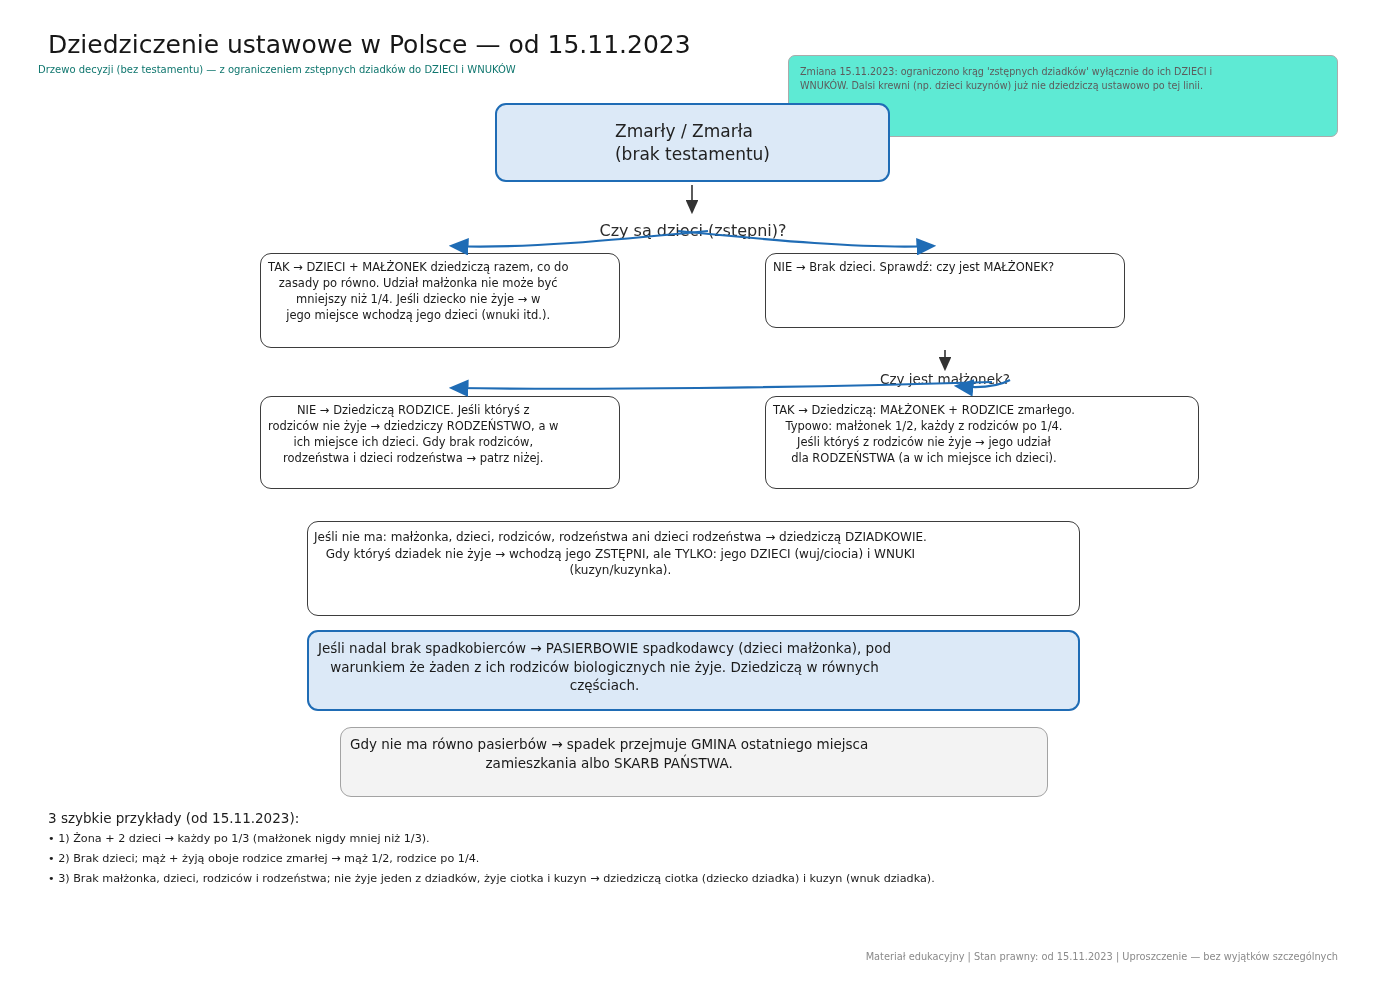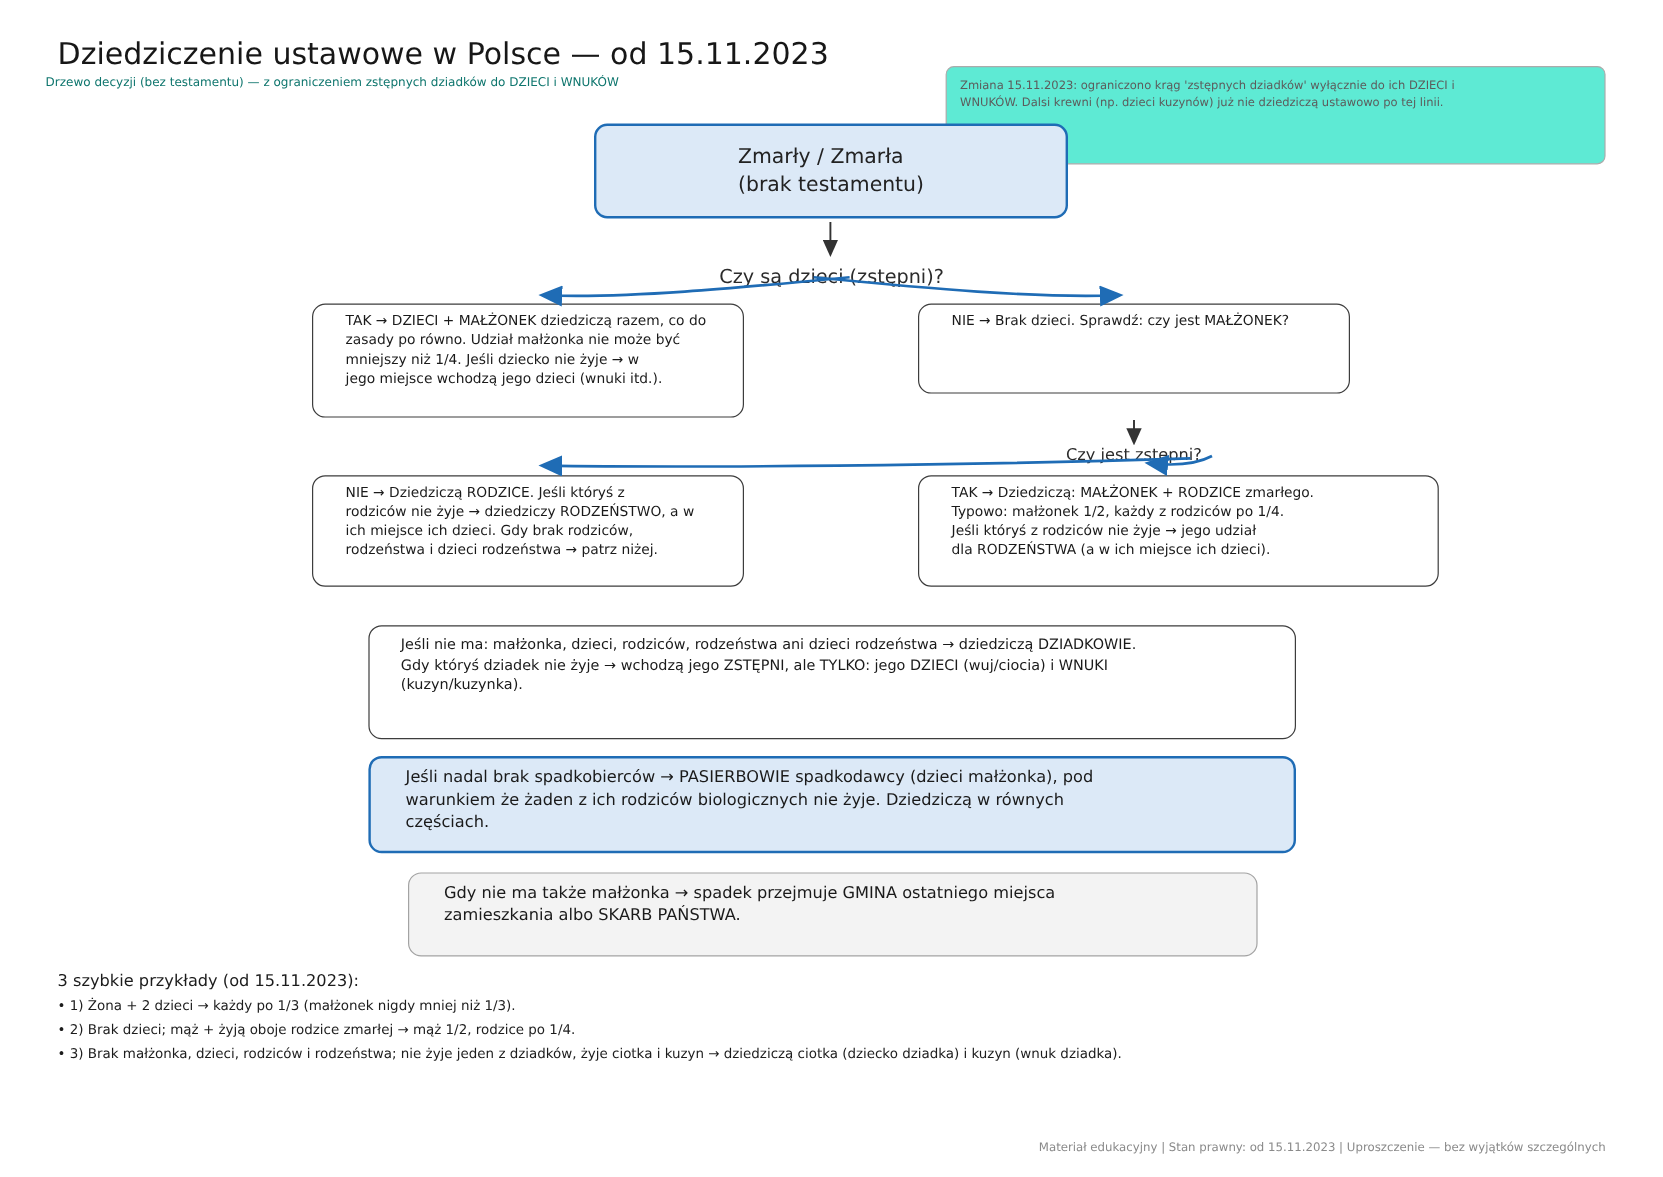--- a/index.html
+++ b/index.html
@@ -32,21 +32,21 @@
   .box-r1l{left:260px;top:253px;width:360px;height:95px;}
   .box-r1r{left:765px;top:253px;width:360px;height:75px;}
   .box-r2l{left:260px;top:396px;width:360px;height:93px;}
   .box-r2r{left:765px;top:396px;width:434px;height:93px;}
   .box-mid{left:307px;top:521px;width:773px;height:95px;}
   .box-step{left:307px;top:630px;width:773px;height:81px;}
   .box-gmina{left:340px;top:727px;width:708px;height:70px;}
 
   .cell-text{
     display:inline-block;width:max-content;max-width:100%;
-    white-space:pre-line;line-height:1.38;margin-left:20px;
+    text-align:center;white-space:pre-line;line-height:1.38;
   }
   .t-small{font-size:11.5px;padding:6px 7px;}
   .t-mid{font-size:12px;padding:7px 6px;}
   .t-big{font-size:13.5px;padding:7px 9px;}
 
   .examples-header{left:48px;top:810px;font-size:13.5px;color:#1c1c1c;}
   .example-line{left:48px;font-size:11.2px;color:#1c1c1c;}
   .ex-1{top:832px;} .ex-2{top:852px;} .ex-3{top:872px;}
 
   .footer-text{left:0;top:951px;width:1338px;text-align:right;font-size:9.8px;color:#8a8a8a;}
@@ -94,21 +94,21 @@
     <div class="cell-text t-small">TAK → DZIECI + MAŁŻONEK dziedziczą razem, co do
 zasady po równo. Udział małżonka nie może być
 mniejszy niż 1/4. Jeśli dziecko nie żyje → w
 jego miejsce wchodzą jego dzieci (wnuki itd.).</div>
   </div>
 
   <div class="abs node node-white box-r1r">
     <div class="cell-text t-small">NIE → Brak dzieci. Sprawdź: czy jest MAŁŻONEK?</div>
   </div>
 
-  <div class="abs q2-text">Czy jest zstępni?</div>
+  <div class="abs q2-text">Czy jest małżonek?</div>
 
   <div class="abs node node-white box-r2l">
     <div class="cell-text t-small">NIE → Dziedziczą RODZICE. Jeśli któryś z
 rodziców nie żyje → dziedziczy RODZEŃSTWO, a w
 ich miejsce ich dzieci. Gdy brak rodziców,
 rodzeństwa i dzieci rodzeństwa → patrz niżej.</div>
   </div>
 
   <div class="abs node node-white box-r2r">
     <div class="cell-text t-small">TAK → Dziedziczą: MAŁŻONEK + RODZICE zmarłego.
@@ -123,21 +123,21 @@
 (kuzyn/kuzynka).</div>
   </div>
 
   <div class="abs node node-blue box-step">
     <div class="cell-text t-big">Jeśli nadal brak spadkobierców → PASIERBOWIE spadkodawcy (dzieci małżonka), pod
 warunkiem że żaden z ich rodziców biologicznych nie żyje. Dziedziczą w równych
 częściach.</div>
   </div>
 
   <div class="abs node node-gray box-gmina">
-    <div class="cell-text t-big">Gdy nie ma także małżonka → spadek przejmuje GMINA ostatniego miejsca
+    <div class="cell-text t-big">Gdy nie ma równo pasierbów → spadek przejmuje GMINA ostatniego miejsca
 zamieszkania albo SKARB PAŃSTWA.</div>
   </div>
 
   <div class="abs examples-header">3 szybkie przykłady (od 15.11.2023):</div>
   <div class="abs example-line ex-1">• 1) Żona + 2 dzieci → każdy po 1/3 (małżonek nigdy mniej niż 1/3).</div>
   <div class="abs example-line ex-2">• 2) Brak dzieci; mąż + żyją oboje rodzice zmarłej → mąż 1/2, rodzice po 1/4.</div>
   <div class="abs example-line ex-3">• 3) Brak małżonka, dzieci, rodziców i rodzeństwa; nie żyje jeden z dziadków, żyje ciotka i kuzyn → dziedziczą ciotka (dziecko dziadka) i kuzyn (wnuk dziadka).</div>
 
   <div class="abs footer-text">Materiał edukacyjny | Stan prawny: od 15.11.2023 | Uproszczenie — bez wyjątków szczególnych</div>
 

